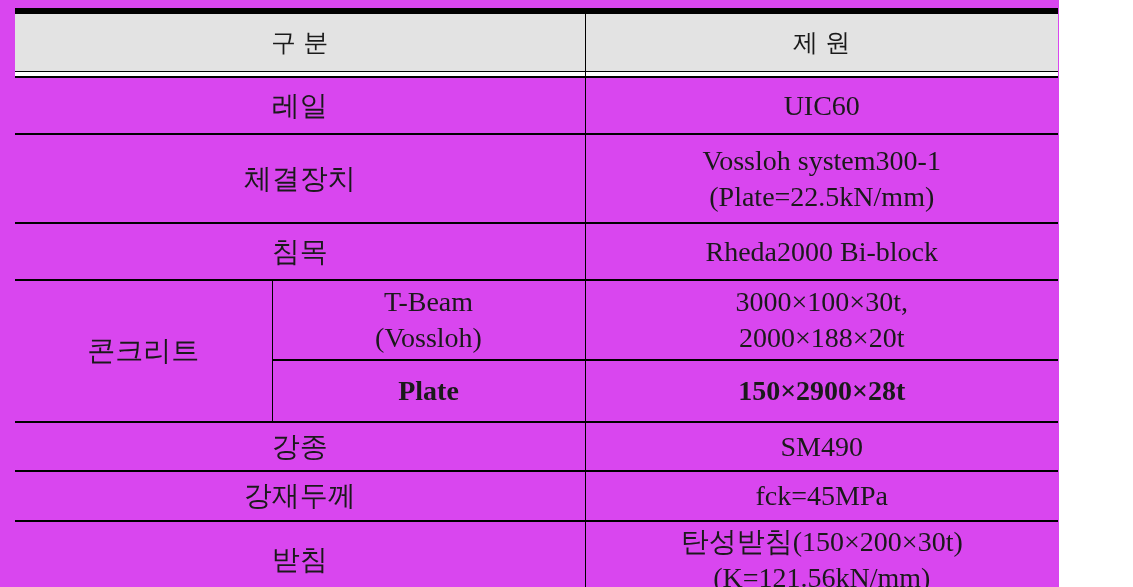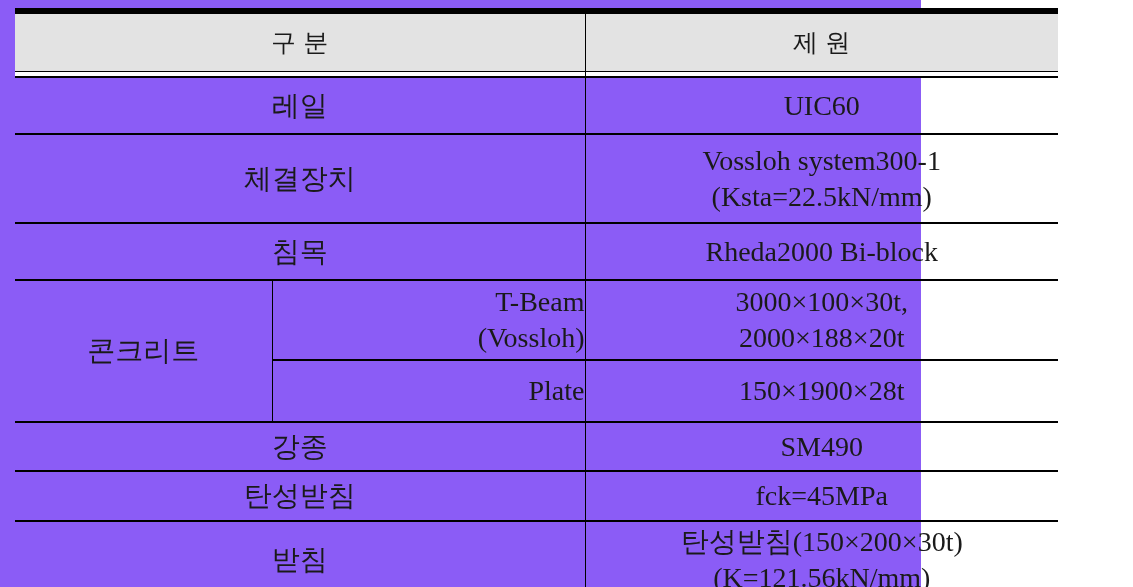--- a/index.html
+++ b/index.html
@@ -9,23 +9,23 @@
   body {
     width: 1133px;
     height: 587px;
     background: #ffffff;
     font-family: "Liberation Serif", "DejaVu Serif", serif;
     overflow: hidden;
   }
 
   .sheet {
     position: relative;
-    width: 921px;
+    width: 1059px;
     height: 587px;
-    background: #8b5cf6;
+    background: #d946ef;
   }
 
   
   .table-wrap {
     position: absolute;
     left: 15px;
     top: 8px;
     width: 1043px;
   }
 
@@ -73,34 +73,33 @@
 
   
   tbody td {
     border-bottom: 2px solid #000000;
   }
   tbody td.label-cell {
     border-right: 1px solid #000000;
   }
   tbody td.sub-label-cell {
     border-right: 1px solid #000000;
-    text-align: right;
   }
   tbody td.group-label {
     border-right: 1px solid #000000;
   }
   tbody td.value-cell {
     border-right: none;
   }
 
   tbody tr.r-rail td        { height: 55px; }
   tbody tr.r-fastener td    { height: 87px; }
   tbody tr.r-sleeper td     { height: 55px; }
   tbody tr.r-tbeam td       { height: 78px; }
-  tbody tr.r-plate td       { height: 60px; }
+  tbody tr.r-plate td       { height: 60px; font-weight: bold; }
   tbody tr.r-steel td       { height: 47px; }
   tbody tr.r-concrete td    { height: 48px; }
   tbody tr.r-bearing td     { height: 75px; }
 
   tbody tr.last-row td {
     border-bottom: 6px solid #000000;
   }
 
   .line2 { display: block; }
 
@@ -133,21 +132,21 @@
 
         <tr class="r-rail">
           <td class="label-cell" colspan="2">레일</td>
           <td class="value-cell">UIC60</td>
         </tr>
 
         <tr class="r-fastener">
           <td class="label-cell" colspan="2">체결장치</td>
           <td class="value-cell">
             <span class="line2 nowrap">Vossloh system300-1</span>
-            <span class="line2 nowrap">(Ksta=22.5kN/mm)</span>
+            <span class="line2 nowrap">(Plate=22.5kN/mm)</span>
           </td>
         </tr>
 
         <tr class="r-sleeper">
           <td class="label-cell" colspan="2">침목</td>
           <td class="value-cell">Rheda2000 Bi-block</td>
         </tr>
 
         <tr class="r-tbeam">
           <td class="group-label" rowspan="2">콘크리트</td>
@@ -156,30 +155,30 @@
             <span class="line2">(Vossloh)</span>
           </td>
           <td class="value-cell">
             <span class="line2 nowrap">3000×100×30t,</span>
             <span class="line2 nowrap">2000×188×20t</span>
           </td>
         </tr>
 
         <tr class="r-plate">
           <td class="sub-label-cell">Plate</td>
-          <td class="value-cell">150×1900×28t</td>
+          <td class="value-cell">150×2900×28t</td>
         </tr>
 
         <tr class="r-steel">
           <td class="label-cell" colspan="2">강종</td>
           <td class="value-cell">SM490</td>
         </tr>
 
         <tr class="r-concrete">
-          <td class="label-cell" colspan="2">탄성받침</td>
+          <td class="label-cell" colspan="2">강재두께</td>
           <td class="value-cell">fck=45MPa</td>
         </tr>
 
         <tr class="r-bearing last-row">
           <td class="label-cell" colspan="2">받침</td>
           <td class="value-cell">
             <span class="line2 nowrap">탄성받침(150×200×30t)</span>
             <span class="line2 nowrap">(K=121.56kN/mm)</span>
           </td>
         </tr>

